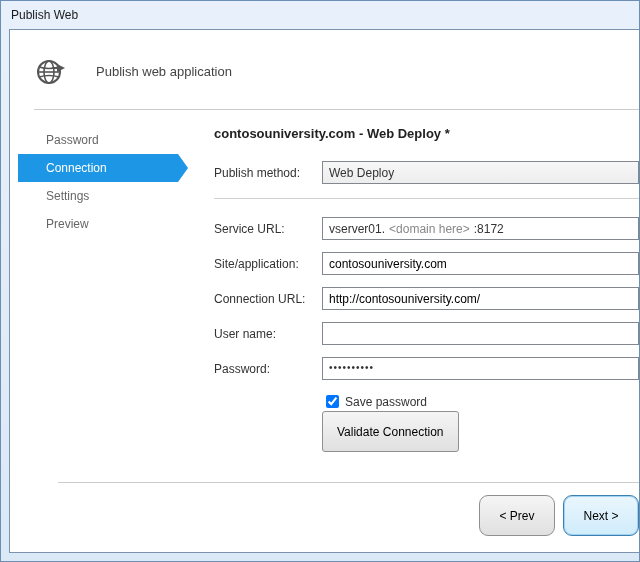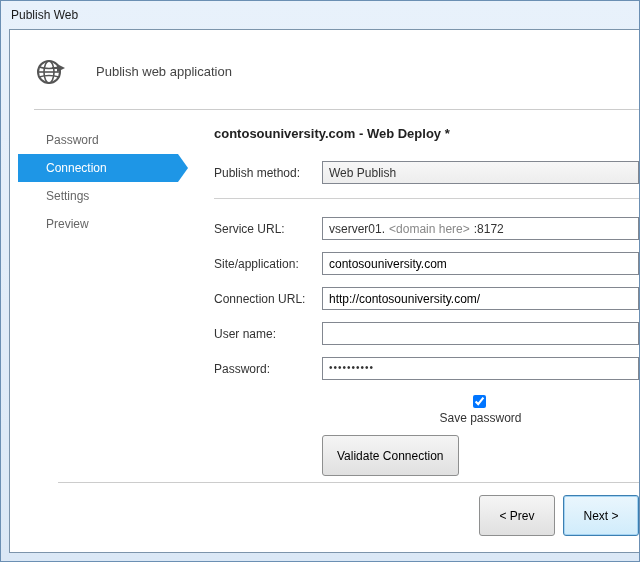--- a/index.html
+++ b/index.html
@@ -131,22 +131,20 @@
   .hr-sub {
     border: none;
     border-top: 1px solid #d0d0d0;
     margin: 14px 0 18px 0;
     margin-left: 0;
   }
   .checkbox-row {
     margin-left: 108px;
     display: flex;
     align-items: center;
-    margin-bottom: 10px;
-    flex-direction: column;
   }
   .checkbox-row input { margin-right: 6px; }
   .validate-row {
     margin-left: 108px;
     margin-bottom: 10px;
   }
   .btn {
     height: 41px;
     padding: 0 14px;
     border: 1px solid #8e8f8f;
@@ -166,21 +164,21 @@
     right: 0;
     bottom: 16px;
     left: 24px;
     display: flex;
     justify-content: flex-end;
     gap: 8px;
     border-top: 1px solid #ccc;
     padding-top: 12px;
     margin-left: 24px;
   }
-  .footer .btn { min-width: 76px; }
+  .footer .btn { min-width: 76px; border-radius: 9px; }
   .placeholder-hint {
     color: #888;
   }
   .svc-url {
     display: flex;
     align-items: center;
     gap: 4px;
   }
 </style>
 </head>
@@ -217,21 +215,21 @@
         <div class="nav-item">Preview</div>
       </div>
 
       <div class="main">
         <div class="profile-title">contosouniversity.com - Web Deploy *</div>
 
         <div class="row">
           <label class="field-label">Publish method:</label>
           <div class="field">
             <div class="select">
-              <span>Web Publish</span>
+              <span>Web Deploy</span>
             </div>
           </div>
         </div>
 
         <hr class="hr-sub">
 
         <div class="row">
           <label class="field-label">Service URL:</label>
           <div class="field">
             <div class="textbox svc-url">

